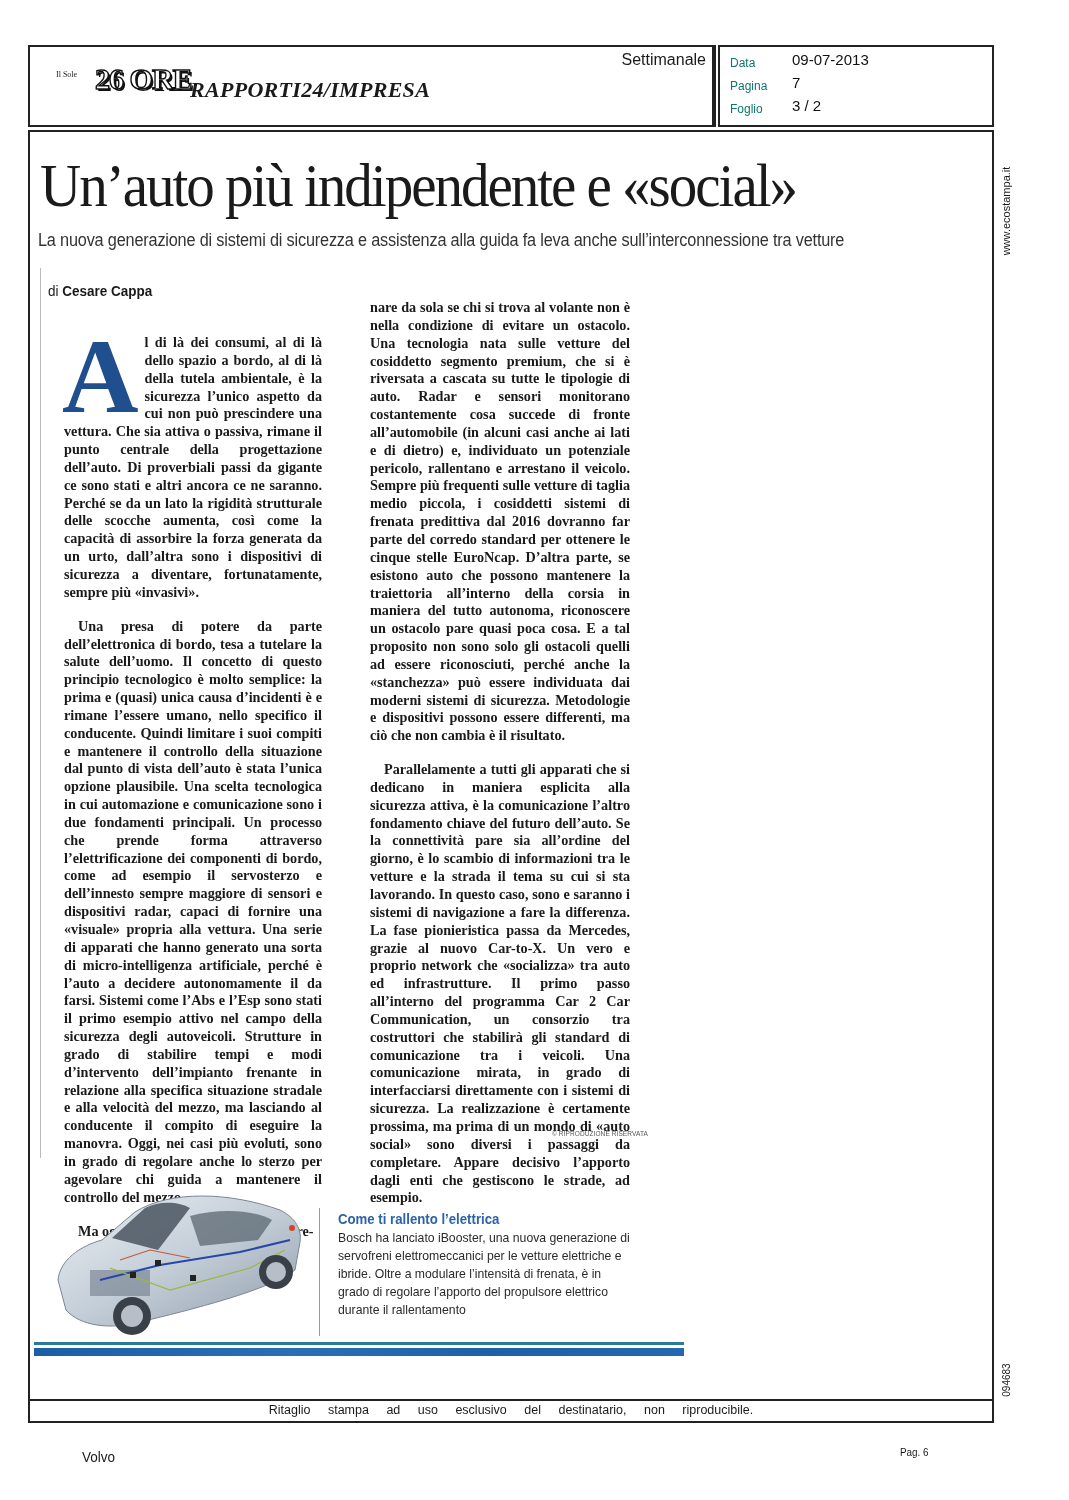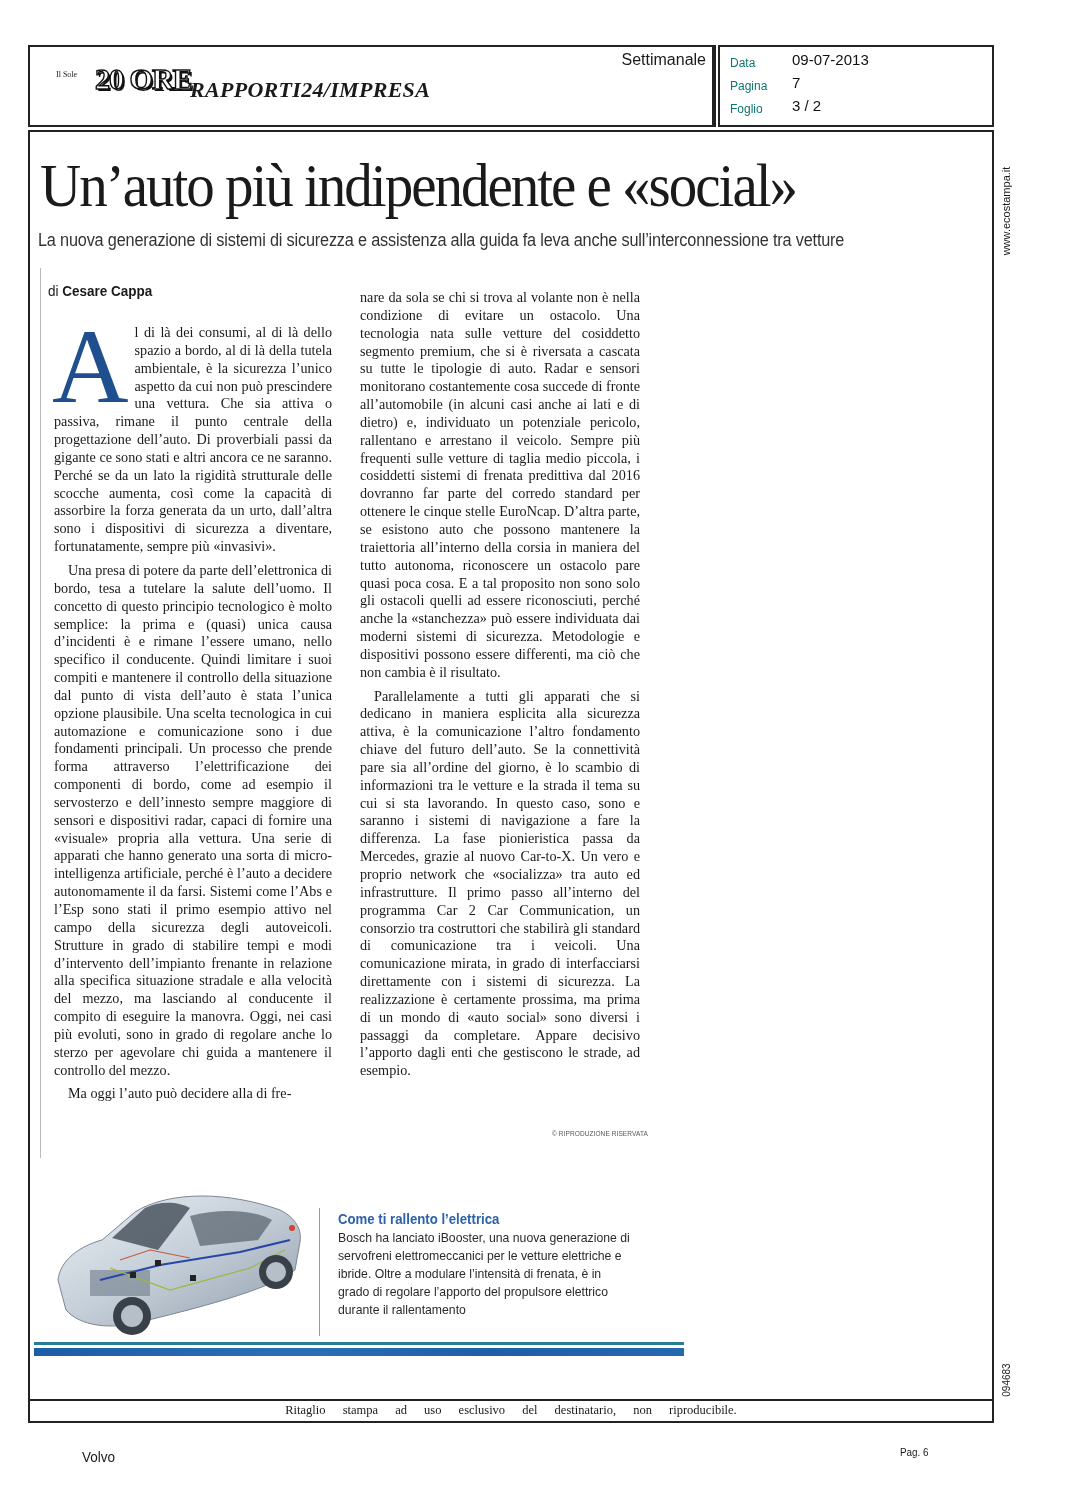--- a/index.html
+++ b/index.html
@@ -14,37 +14,37 @@
     -webkit-text-stroke:1.4px #111; text-shadow:2px 2px 0 #111; line-height:28px; }
   .section-name { position:absolute; left:160px; top:30px; font-family:"Liberation Serif", serif; font-weight:bold; font-size:22px; letter-spacing:0.3px;font-style:italic; }
   .freq { position:absolute; right:6px; top:4px; font-family:"Liberation Sans", sans-serif; font-size:16px; }
   .meta-row { position:absolute; left:10px; font-family:"Liberation Sans", sans-serif; }
   .meta-label { position:absolute; left:0; font-size:12px; color:#0f766e; }
   .meta-val { position:absolute; left:62px; font-size:15px; color:#111; white-space:nowrap; }
 
   
   .main-frame { position:absolute; left:28px; top:130px; width:966px; height:1293px; border:2px solid #222; box-sizing:border-box; }
   .disclaimer-bar { position:absolute; left:0; right:0; bottom:0; height:20px; border-top:2px solid #222; text-align:center;
-    font-family:Liberation Serif, serif; font-size:12.5px; line-height:18px; word-spacing:14px; }
+    font-family:Liberation Sans, sans-serif; font-size:12.5px; line-height:18px; word-spacing:14px; }
 
   .side-url { position:absolute; left:996px; top:146px; width:20px; height:130px; }
   .side-url span { position:absolute; left:50%; top:50%; transform:translate(-50%,-50%) rotate(-90deg); font-family:"Liberation Sans", sans-serif; font-size:11px; white-space:nowrap; }
   .side-code { position:absolute; left:996px; top:1350px; width:20px; height:60px; }
   .side-code span { position:absolute; left:50%; top:50%; transform:translate(-50%,-50%) rotate(-90deg); font-family:"Liberation Sans", sans-serif; font-size:10px; white-space:nowrap; }
 
   .headline { position:absolute; left:40px; top:148px; font-family:"Liberation Serif", serif; font-size:62px; letter-spacing:-2.2px; line-height:74px; white-space:nowrap; transform:scaleX(0.92); transform-origin:left; }
   .subhead { position:absolute; left:38px; top:230px; font-family:"Liberation Sans", sans-serif; font-size:17.5px; color:#333; white-space:nowrap; transform:scaleX(0.93); transform-origin:left; letter-spacing:-0.2px; }
 
   .left-rule { position:absolute; left:40px; top:268px; width:1px; height:890px; background:#bbb; }
 
   .byline { position:absolute; left:48px; top:282px; font-family:"Liberation Sans", sans-serif; font-size:15px; transform:scaleX(0.9); transform-origin:left; }
   .byline b { font-weight:bold; }
 
   .col { position:absolute; font-family:"Liberation Serif", serif; font-size:14.2px; line-height:17.85px; text-align:justify; hyphens:manual; }
-  .col p { margin:6px; text-indent:14px; }
+  .col p { margin:16px; text-indent:14px;font-weight:bold; }
   .col p.first { text-indent:0; }
   .col1 { left:48px; top:318px; width:290px; }
   .col2 { left:354px; top:283px; width:292px; }
   .dropcap { float:left; font-family:"Liberation Serif", serif; font-size:106px; line-height:78px; color:#1f4f8f; margin:4px 6px 0 -2px; height:76px; }
 
   .copyright { position:absolute; left:552px; top:1130px; font-family:"Liberation Sans", sans-serif; font-size:6.5px; color:#555; letter-spacing:0.1px; }
 
   
   .car-illus { position:absolute; left:40px; top:1180px; width:270px; height:160px; }
   .box-rule { position:absolute; left:319px; top:1208px; width:1px; height:128px; background:#999; }
@@ -55,21 +55,21 @@
 
   .footer-left { position:absolute; left:82px; top:1448px; font-family:"Liberation Sans", sans-serif; font-size:15px; transform:scaleX(0.9); transform-origin:left; }
   .footer-right { position:absolute; left:900px; top:1446px; font-family:"Liberation Sans", sans-serif; font-size:11px; transform:scaleX(0.9); transform-origin:left; }
 </style>
 </head>
 <body>
 
 <div class="hdr-left">
   <div class="logo">
     <span class="logo-small">Il Sole</span>
-    <span class="logo-big">20 ORE</span>
+    <span class="logo-big">26 ORE</span>
   </div>
   <div class="section-name">RAPPORTI24/IMPRESA</div>
   <div class="freq">Settimanale</div>
 </div>
 <div style="position:absolute; left:714px; top:45px; width:2px; height:82px; background:#222;"></div>
 <div class="hdr-right">
   <div class="meta-row" style="top:4px;">
     <span class="meta-label" style="top:5px;">Data</span>
     <span class="meta-val">09-07-2013</span>
   </div>

